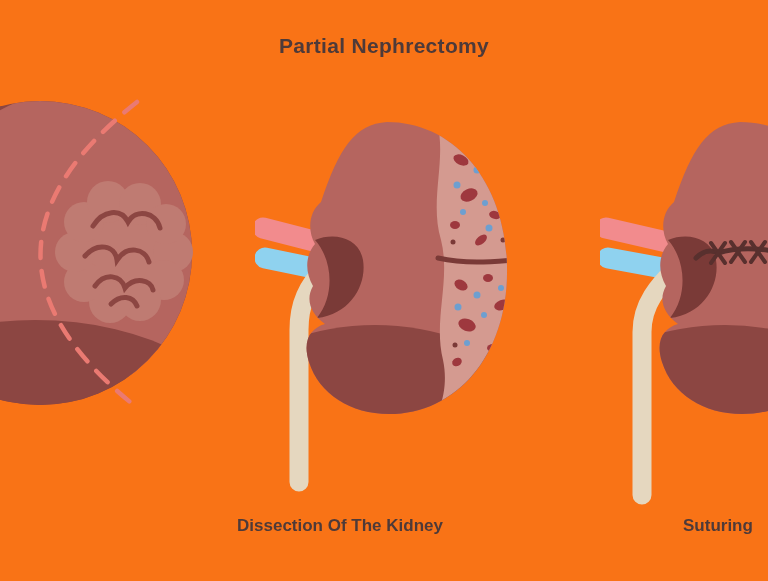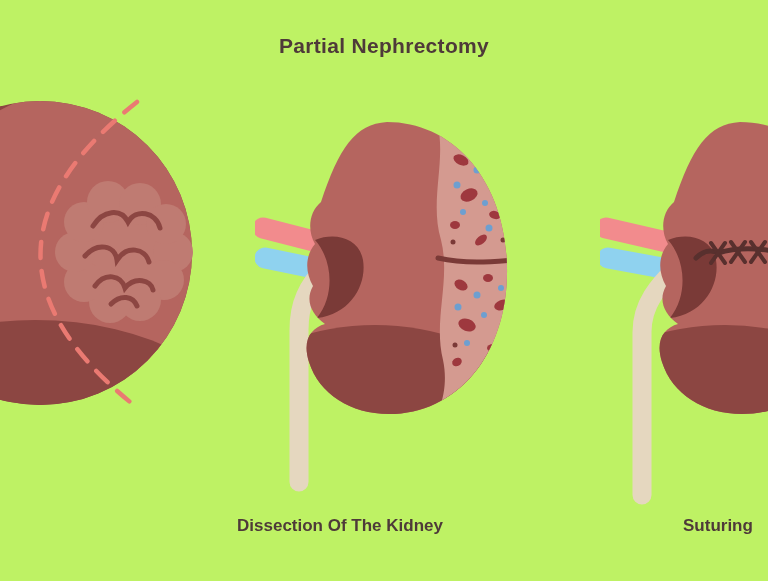--- a/index.html
+++ b/index.html
@@ -1,17 +1,17 @@
 <!DOCTYPE html>
 <html><head>
 <meta charset="utf-8">
 <style>
   html,body{margin:0;padding:0;background:#fff;}
   .canvas{
-    position:relative;width:768px;height:581px;background:#bef264;
+    position:relative;width:768px;height:581px;background:#f97316;
     overflow:hidden;font-family:"Liberation Sans",sans-serif;
   }
   .title{
     position:absolute;top:34px;left:0;width:768px;text-align:center;
     font-size:21px;font-weight:bold;color:#4e3a39;letter-spacing:.3px;
   }
   .caption{
     position:absolute;top:516px;font-size:17px;font-weight:bold;
     color:#4e3a39;white-space:nowrap;
   }

